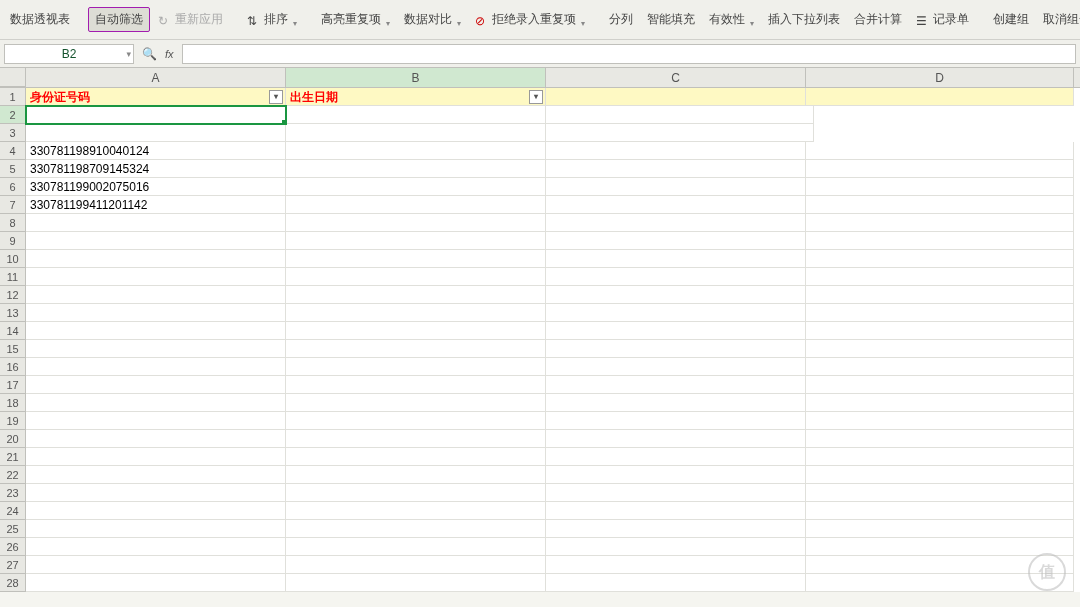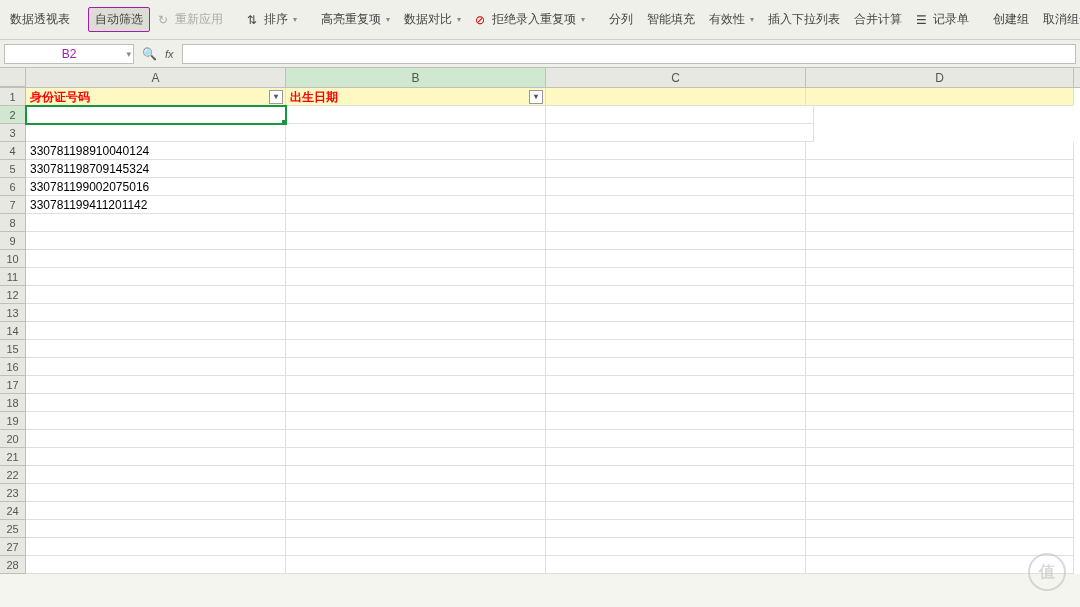--- a/index.html
+++ b/index.html
@@ -1,30 +1,30 @@
 <!DOCTYPE html>
 <html><head>
 <meta charset="utf-8">
 <style>
 * { margin: 0; padding: 0; box-sizing: border-box; }
 body { font-family: "Microsoft YaHei", Arial, sans-serif; font-size: 12px; background: #f5f5f0; width: 1080px; height: 607px; overflow: hidden; position: relative; }
 
 
 .toolbar { background: #f0f0eb; height: 40px; display: flex; align-items: center; padding: 0 4px; border-bottom: 1px solid #d0d0cb; gap: 2px; }
-.tb-btn { display: flex; align-items: center; padding: 3px 6px; color: #444; cursor: pointer; white-space: nowrap; font-size: 12px; gap: 3px; }
+.tb-btn { display: flex; align-items: flex-end; padding: 3px 6px; color: #444; cursor: pointer; white-space: nowrap; font-size: 12px; gap: 3px; }
 .tb-btn.active { background: #ddddd5; border: 1px solid #a21caf; border-radius: 2px; }
 .tb-btn.disabled { color: #aaa; }
 .tb-sep { width: 1px; height: 28px; background: #d0d0cb; margin: 0 4px; }
 .tb-icon { width: 14px; height: 14px; display: inline-block; }
 .drop-arrow { font-size: 8px; margin-left: 2px; color: #888; }
 
 
 .fbar-row { background: #f0f0eb; height: 28px; display: flex; align-items: center; border-bottom: 1px solid #c0c0bb; padding: 2px 4px; gap: 8px; }
 .name-box { width: 130px; height: 20px; background: #fff; border: 1px solid #c0c0bb; display: flex; align-items: center; padding: 0 6px; font-size: 12px; position: relative; }
-.name-box .nb-text { flex: 1; text-align: center; color: #a21caf; }
+.name-box .nb-text { flex: 1; text-align: center; color: #14532d; }
 .name-box .nb-drop { position: absolute; right: 2px; font-size: 9px; color: #888; }
 .fx-icon { color: #555; font-size: 11px; font-style: italic; }
 .formula-input { flex: 1; height: 20px; background: #fff; border: 1px solid #c0c0bb; padding: 0 6px; }
 
 
 .grid-area { position: relative; background: #fff; }
 .col-headers { display: flex; height: 20px; background: #e8e8e3; border-bottom: 1px solid #c0c0bb; }
 .corner-cell { width: 26px; background: #e8e8e3; border-right: 1px solid #c0c0bb; border-bottom: 1px solid #c0c0bb; }
 .col-h { text-align: center; border-right: 1px solid #c0c0bb; color: #555; font-size: 12px; line-height: 20px; background: #e8e8e3; }
 .col-h.sel { background: #d0e8d0; }
@@ -301,20 +301,27 @@
         <div class="cell col-D"></div>
       </div>
       <div class="row">
         <div class="row-h">25</div>
         <div class="cell col-A"></div>
         <div class="cell col-B"></div>
         <div class="cell col-C"></div>
         <div class="cell col-D"></div>
       </div>
       <div class="row">
+        <div class="row-h">26</div>
+        <div class="cell col-A"></div>
+        <div class="cell col-B"></div>
+        <div class="cell col-C"></div>
+        <div class="cell col-D"></div>
+      </div>
+      <div class="row">
         <div class="row-h">27</div>
         <div class="cell col-A"></div>
         <div class="cell col-B"></div>
         <div class="cell col-C"></div>
         <div class="cell col-D"></div>
       </div>
       <div class="row">
         <div class="row-h">28</div>
         <div class="cell col-A"></div>
         <div class="cell col-B"></div>

